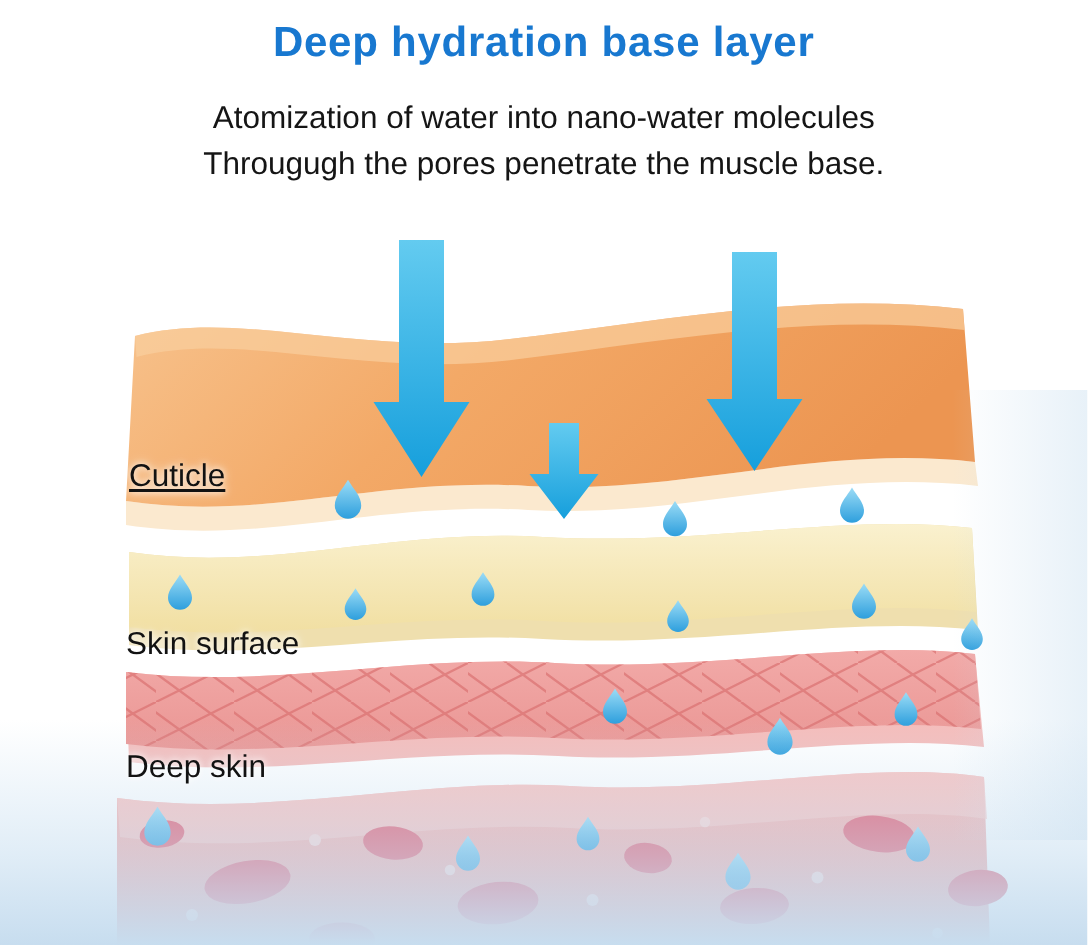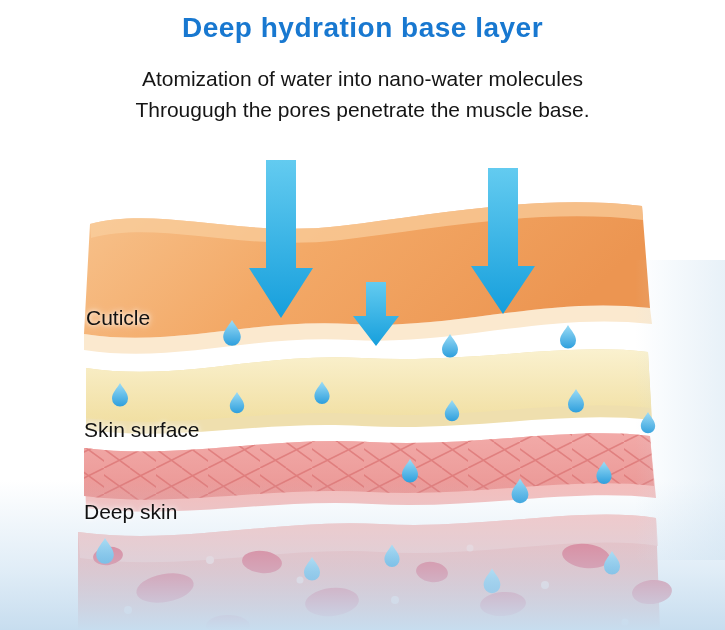--- a/index.html
+++ b/index.html
@@ -29,21 +29,21 @@
     position:absolute;left:0;width:725px;text-align:center;
     font-size:21px;color:#151515;line-height:1.45;
   }
   .subtitle.line1{top:64px;}
   .subtitle.line2{top:95px;}
   .layer-label{
     position:absolute;
     font-size:21px;color:#121212;
     text-shadow:0 0 4px rgba(255,255,255,.9), 0 0 8px rgba(255,255,255,.8);
   }
-  .label-cuticle{left:86px;top:306px;}
+  .label-cuticle{left:86px;top:306px;text-decoration:underline;}
   .label-skin-surface{left:84px;top:418px;}
   .label-deep-skin{left:84px;top:500px;}
   svg{display:block;}
 </style>
 </head>
 <body>
 
 <div class="stage">
 
   <div class="bg-bottom"></div>

